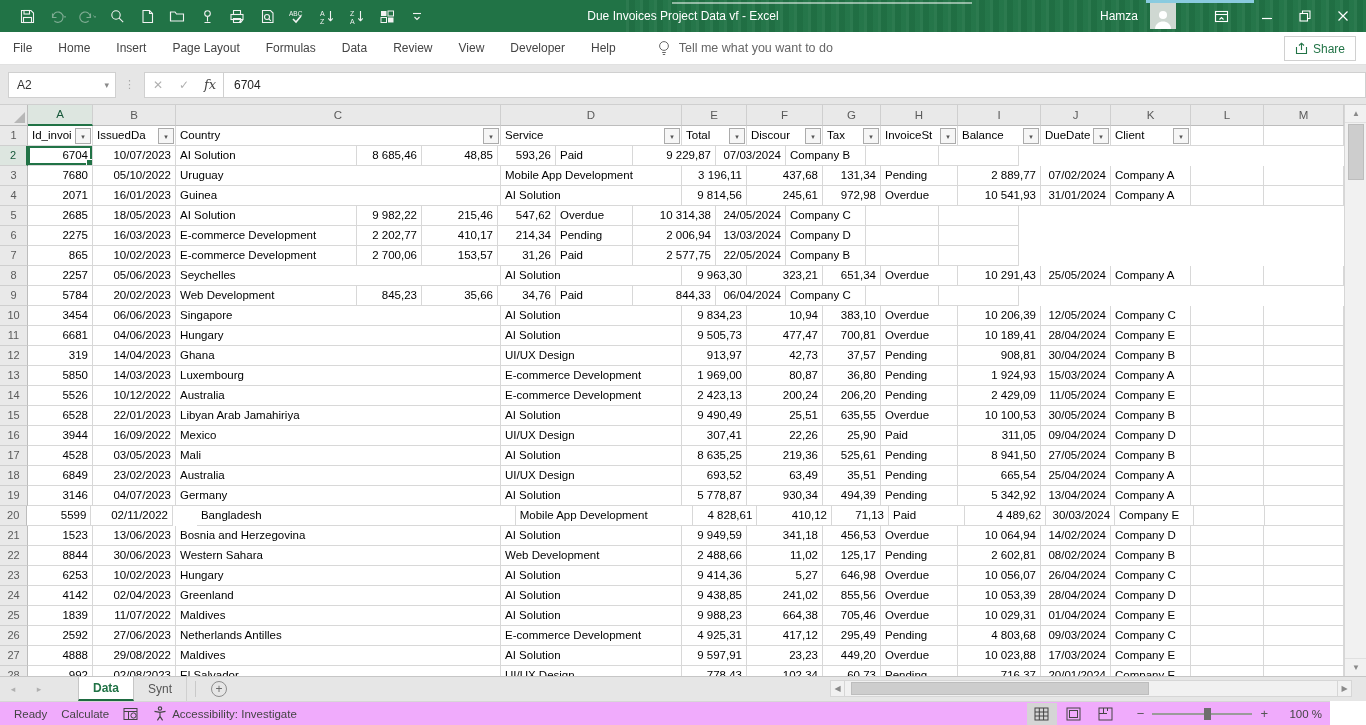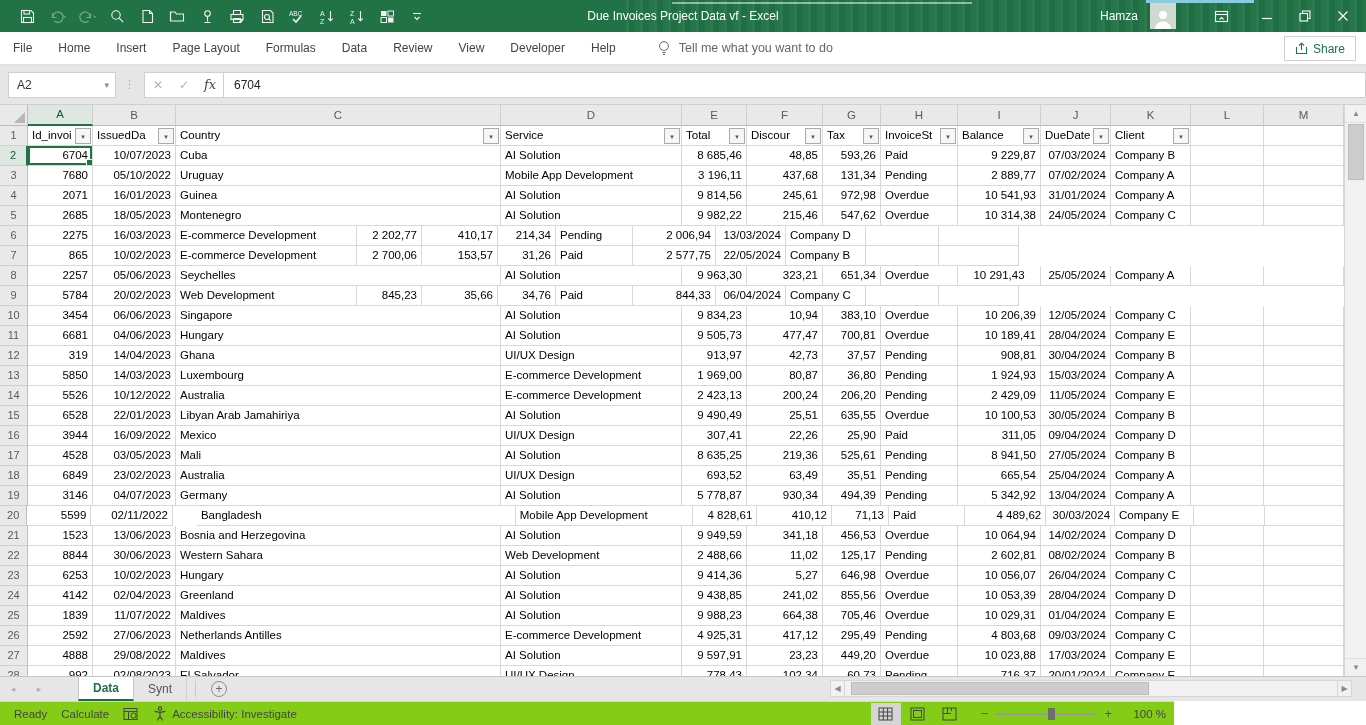--- a/index.html
+++ b/index.html
@@ -70,21 +70,21 @@
   .sheettab.active { background:#fff; color:#217346; font-weight:bold; border-bottom:2px solid #1e6b41; border-right:1px solid #c6c6c6; border-left:1px solid #c6c6c6; margin-left:26px; }
   .tab-divider { width:1px; background:#c9c9c9; margin:4px 8px; }
   .addsheet { width:30px; display:flex; align-items:center; justify-content:center; }
   .addsheet .circ { width:16px; height:16px; border:1px solid #8d8d8d; border-radius:50%; color:#6a6a6a; font-size:12px; line-height:14px; text-align:center; }
   .hscroll { position:absolute; right:14px; bottom:24px; height:25px; left:830px; display:flex; align-items:center; }
   .hs-btn { width:15px; height:17px; background:#f1f1f1; border:1px solid #d6d6d6; color:#8a8a8a; font-size:8px; display:flex; align-items:center; justify-content:center; }
   .hs-track { flex:1; height:17px; background:#f1f1f1; border-top:1px solid #d6d6d6; border-bottom:1px solid #d6d6d6; position:relative; }
   .hs-thumb { position:absolute; left:6px; top:1px; width:298px; height:13px; background:#cdcdcd; border:1px solid #bdbdbd; }
 
   
-  .statusbar { position:absolute; left:0; bottom:0; width:1174px; height:24px; background:#84cc16; border-top:1px solid #d6d6d6; display:flex; align-items:center; font-size:11.5px; color:#444; }
+  .statusbar { position:absolute; left:0; bottom:0; width:1330px; height:24px; background:#f0abfc; border-top:1px solid #d6d6d6; display:flex; align-items:center; font-size:11.5px; color:#444; }
   .sb-item { margin-left:14px; display:flex; align-items:center; gap:5px; }
   .sb-right { position:absolute; right:8px; display:flex; align-items:center; gap:2px; }
   .viewbtn { width:30px; height:22px; display:flex; align-items:center; justify-content:center; }
   .viewbtn.active { background:#d5d5d5; }
   .zoomctl { display:flex; align-items:center; gap:8px; margin-left:14px; }
   .zoom-track { width:100px; height:2px; background:#9a9a9a; position:relative; }
   .zoom-thumb { position:absolute; left:52px; top:-5px; width:7px; height:12px; background:#6e6e6e; }
   .zoom-sign { font-size:13px; color:#555; }
   .zoom-label { margin-left:10px; color:#444; font-size:11.5px; width:42px; text-align:right; }
 </style>
@@ -301,21 +301,20 @@
           <div class="cell hdrcell" style="width: 83px;"><span>Balance</span><span class="filter-btn">▾</span></div>
           <div class="cell hdrcell" style="width: 70px;"><span>DueDate</span><span class="filter-btn">▾</span></div>
           <div class="cell hdrcell" style="width: 80px;"><span>Client</span><span class="filter-btn">▾</span></div>
           <div class="cell" style="width: 73px;"><span></span></div>
           <div class="cell" style="width: 80px;"><span></span></div>
         </div>
         <div class="gridrow">
           <div class="rownum sel">2</div>
           <div class="cell num selected" style="width: 65px;"><span>6704</span></div>
           <div class="cell num" style="width: 83px;"><span>10/07/2023</span></div>
-          <div class="cell" style="width: 325px;"><span>Cuba</span></div>
           <div class="cell" style="width: 181px;"><span>AI Solution</span></div>
           <div class="cell num" style="width: 65px;"><span>8 685,46</span></div>
           <div class="cell num" style="width: 76px;"><span>48,85</span></div>
           <div class="cell num" style="width: 58px;"><span>593,26</span></div>
           <div class="cell" style="width: 77px;"><span>Paid</span></div>
           <div class="cell num" style="width: 83px;"><span>9 229,87</span></div>
           <div class="cell num" style="width: 70px;"><span>07/03/2024</span></div>
           <div class="cell" style="width: 80px;"><span>Company B</span></div>
           <div class="cell" style="width: 73px;"><span></span></div>
           <div class="cell" style="width: 80px;"><span></span></div>
@@ -349,21 +348,20 @@
           <div class="cell num" style="width: 83px;"><span>10 541,93</span></div>
           <div class="cell num" style="width: 70px;"><span>31/01/2024</span></div>
           <div class="cell" style="width: 80px;"><span>Company A</span></div>
           <div class="cell" style="width: 73px;"><span></span></div>
           <div class="cell" style="width: 80px;"><span></span></div>
         </div>
         <div class="gridrow">
           <div class="rownum">5</div>
           <div class="cell num" style="width: 65px;"><span>2685</span></div>
           <div class="cell num" style="width: 83px;"><span>18/05/2023</span></div>
-          <div class="cell" style="width: 325px;"><span>Montenegro</span></div>
           <div class="cell" style="width: 181px;"><span>AI Solution</span></div>
           <div class="cell num" style="width: 65px;"><span>9 982,22</span></div>
           <div class="cell num" style="width: 76px;"><span>215,46</span></div>
           <div class="cell num" style="width: 58px;"><span>547,62</span></div>
           <div class="cell" style="width: 77px;"><span>Overdue</span></div>
           <div class="cell num" style="width: 83px;"><span>10 314,38</span></div>
           <div class="cell num" style="width: 70px;"><span>24/05/2024</span></div>
           <div class="cell" style="width: 80px;"><span>Company C</span></div>
           <div class="cell" style="width: 73px;"><span></span></div>
           <div class="cell" style="width: 80px;"><span></span></div>
@@ -401,21 +399,21 @@
         <div class="gridrow">
           <div class="rownum">8</div>
           <div class="cell num" style="width: 65px;"><span>2257</span></div>
           <div class="cell num" style="width: 83px;"><span>05/06/2023</span></div>
           <div class="cell" style="width: 325px;"><span>Seychelles</span></div>
           <div class="cell" style="width: 181px;"><span>AI Solution</span></div>
           <div class="cell num" style="width: 65px;"><span>9 963,30</span></div>
           <div class="cell num" style="width: 76px;"><span>323,21</span></div>
           <div class="cell num" style="width: 58px;"><span>651,34</span></div>
           <div class="cell" style="width: 77px;"><span>Overdue</span></div>
-          <div class="cell num" style="width: 83px; text-align: center;"><span>10 291,43</span></div>
+          <div class="cell num" style="width: 83px;"><span>10 291,43</span></div>
           <div class="cell num" style="width: 70px;"><span>25/05/2024</span></div>
           <div class="cell" style="width: 80px;"><span>Company A</span></div>
           <div class="cell" style="width: 73px;"><span></span></div>
           <div class="cell" style="width: 80px;"><span></span></div>
         </div>
         <div class="gridrow">
           <div class="rownum">9</div>
           <div class="cell num" style="width: 65px;"><span>5784</span></div>
           <div class="cell num" style="width: 83px;"><span>20/02/2023</span></div>
           <div class="cell" style="width: 181px;"><span>Web Development</span></div>

